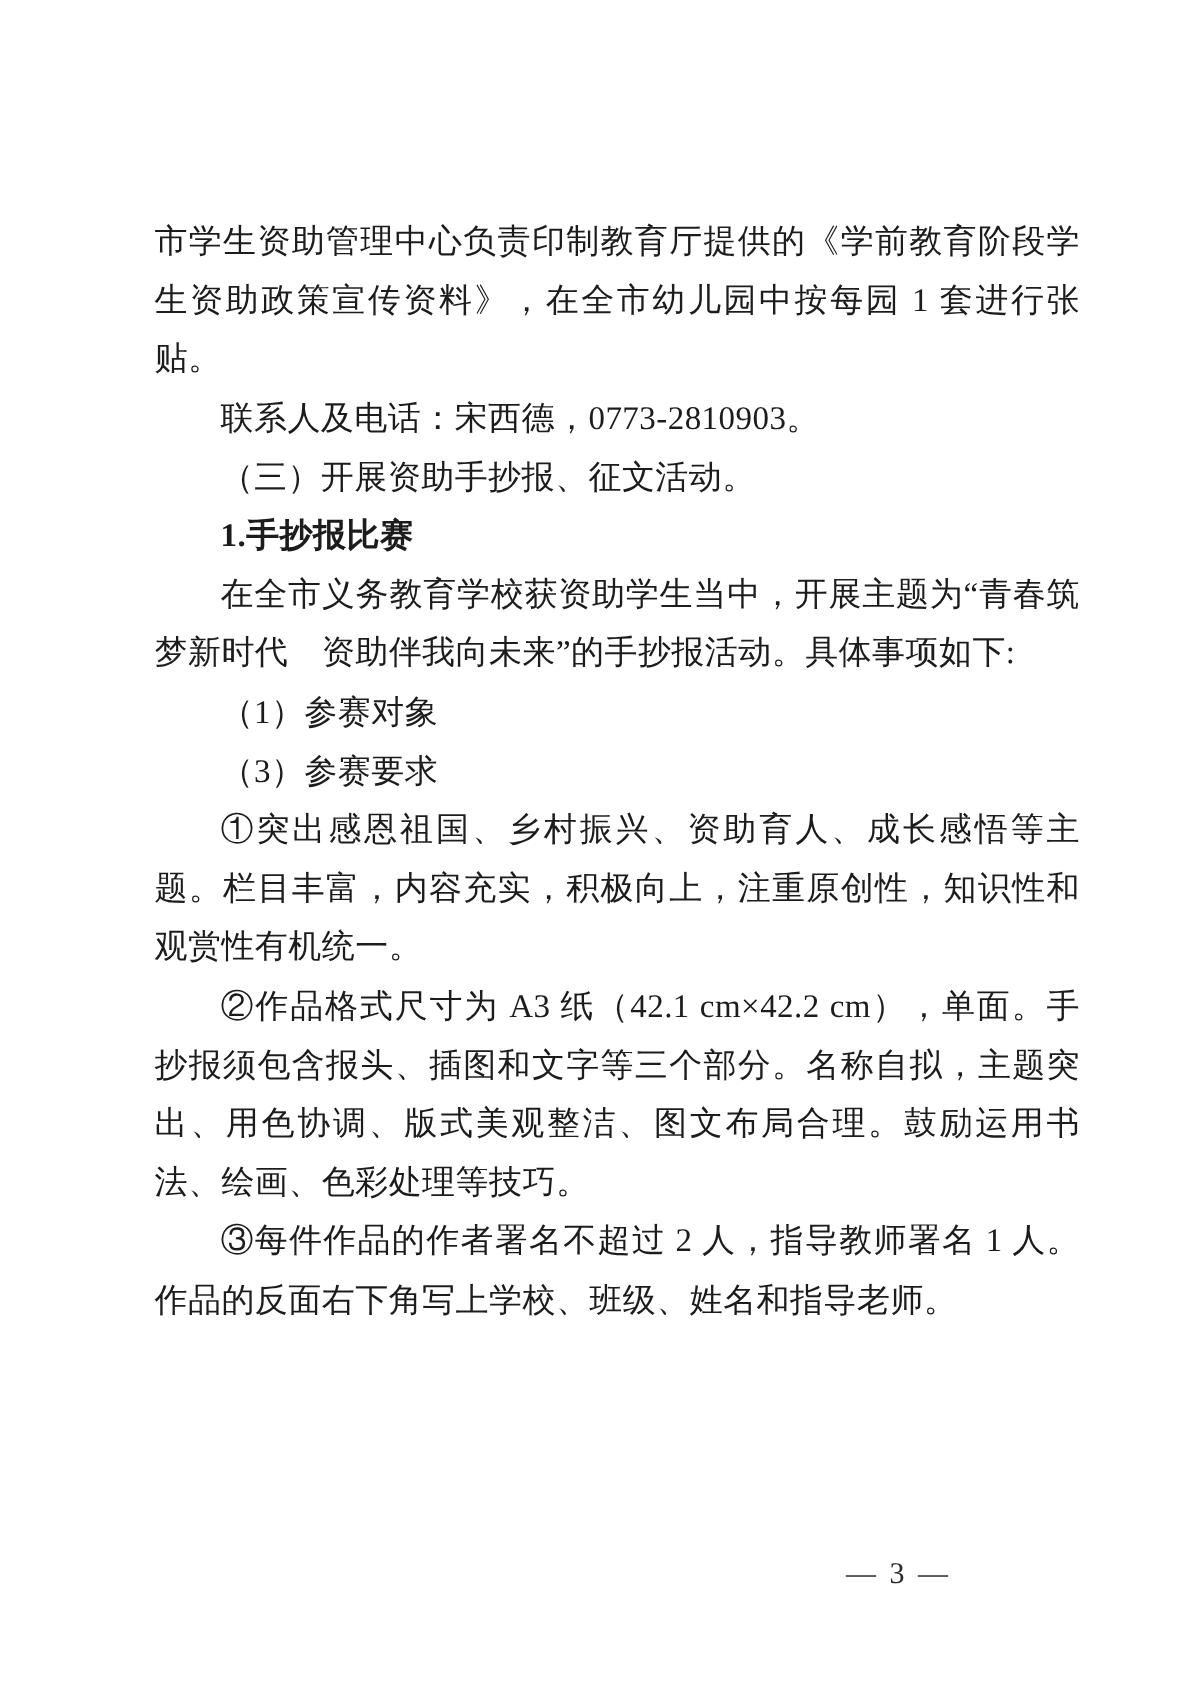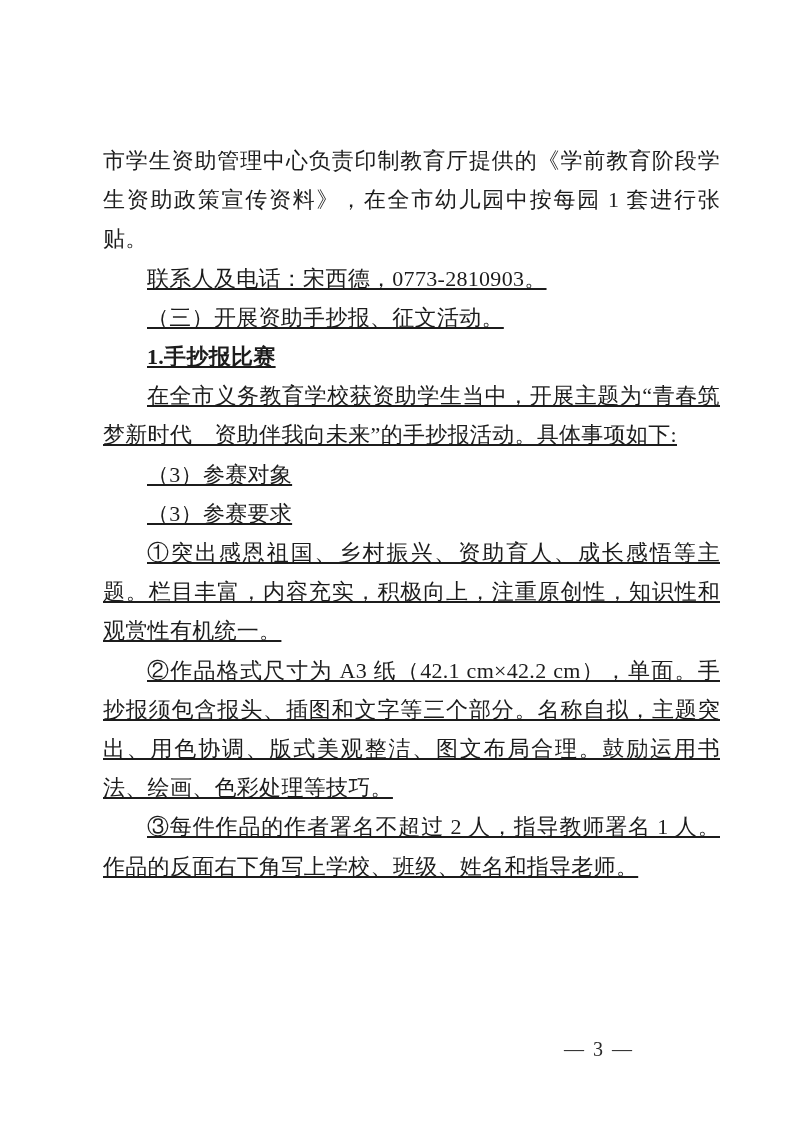--- a/index.html
+++ b/index.html
@@ -33,21 +33,20 @@
     text-align: justify;
     text-justify: inter-ideograph;
     letter-spacing: 0.3px;
   }
   .content p {
     margin: 0;
     padding: 0;
   }
   p.indent {
     text-indent: 2em;
-    text-decoration: underline;
   }
   p.bold {
     font-weight: bold;
   }
   .footer {
     position: absolute;
     top: 1034px;
     right: 86px;
     font-size: 20px;
     line-height: 30px;
@@ -59,21 +58,21 @@
 <body>
 
 <div class="page">
 
   <div class="content">
     <p>市学生资助管理中心负责印制教育厅提供的《学前教育阶段学生资助政策宣传资料》，在全市幼儿园中按每园 1 套进行张贴。</p>
     <p class="indent">联系人及电话：宋西德，0773-2810903。</p>
     <p class="indent">（三）开展资助手抄报、征文活动。</p>
     <p class="indent bold">1.手抄报比赛</p>
     <p class="indent">在全市义务教育学校获资助学生当中，开展主题为“青春筑梦新时代　资助伴我向未来”的手抄报活动。具体事项如下:</p>
-    <p class="indent">（3）参赛对象</p>
+    <p class="indent">（1）参赛对象</p>
     <p class="indent">（3）参赛要求</p>
     <p class="indent">①突出感恩祖国、乡村振兴、资助育人、成长感悟等主题。栏目丰富，内容充实，积极向上，注重原创性，知识性和观赏性有机统一。</p>
     <p class="indent">②作品格式尺寸为 A3 纸（42.1 cm×42.2 cm），单面。手抄报须包含报头、插图和文字等三个部分。名称自拟，主题突出、用色协调、版式美观整洁、图文布局合理。鼓励运用书法、绘画、色彩处理等技巧。</p>
     <p class="indent">③每件作品的作者署名不超过 2 人，指导教师署名 1 人。作品的反面右下角写上学校、班级、姓名和指导老师。</p>
   </div>
 
   <div class="footer">— 3 —</div>
 
 </div>
 

